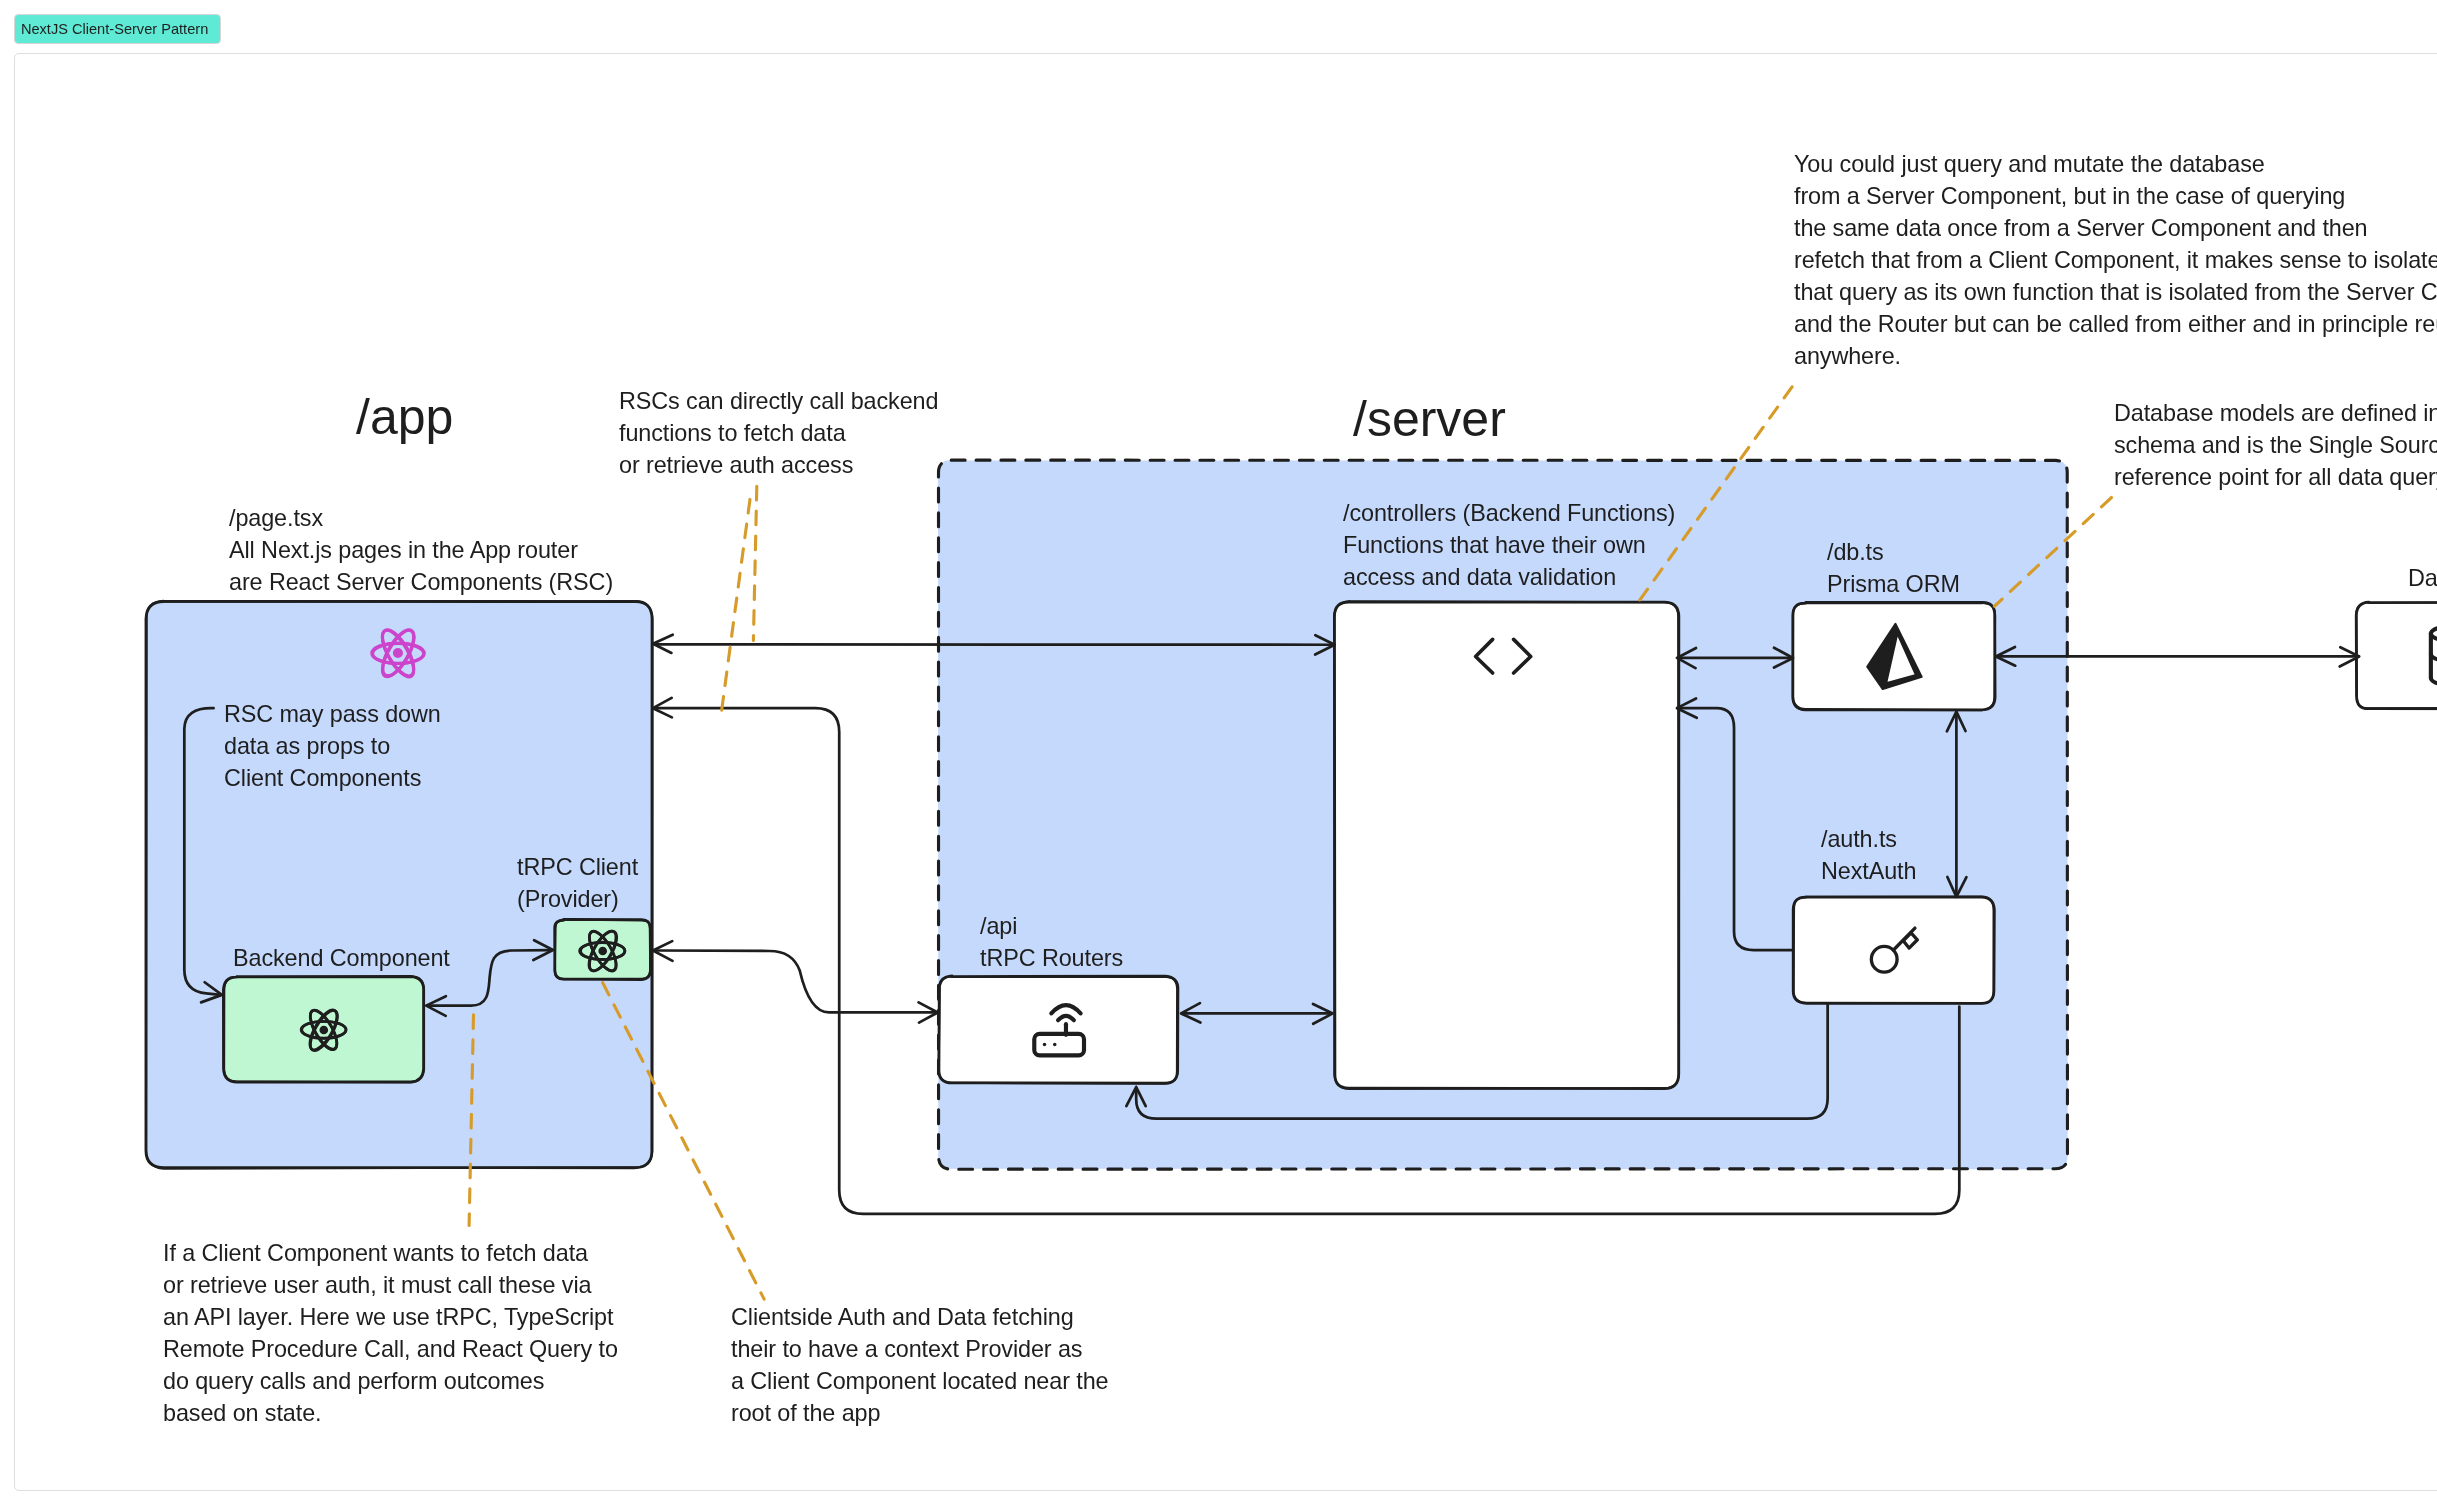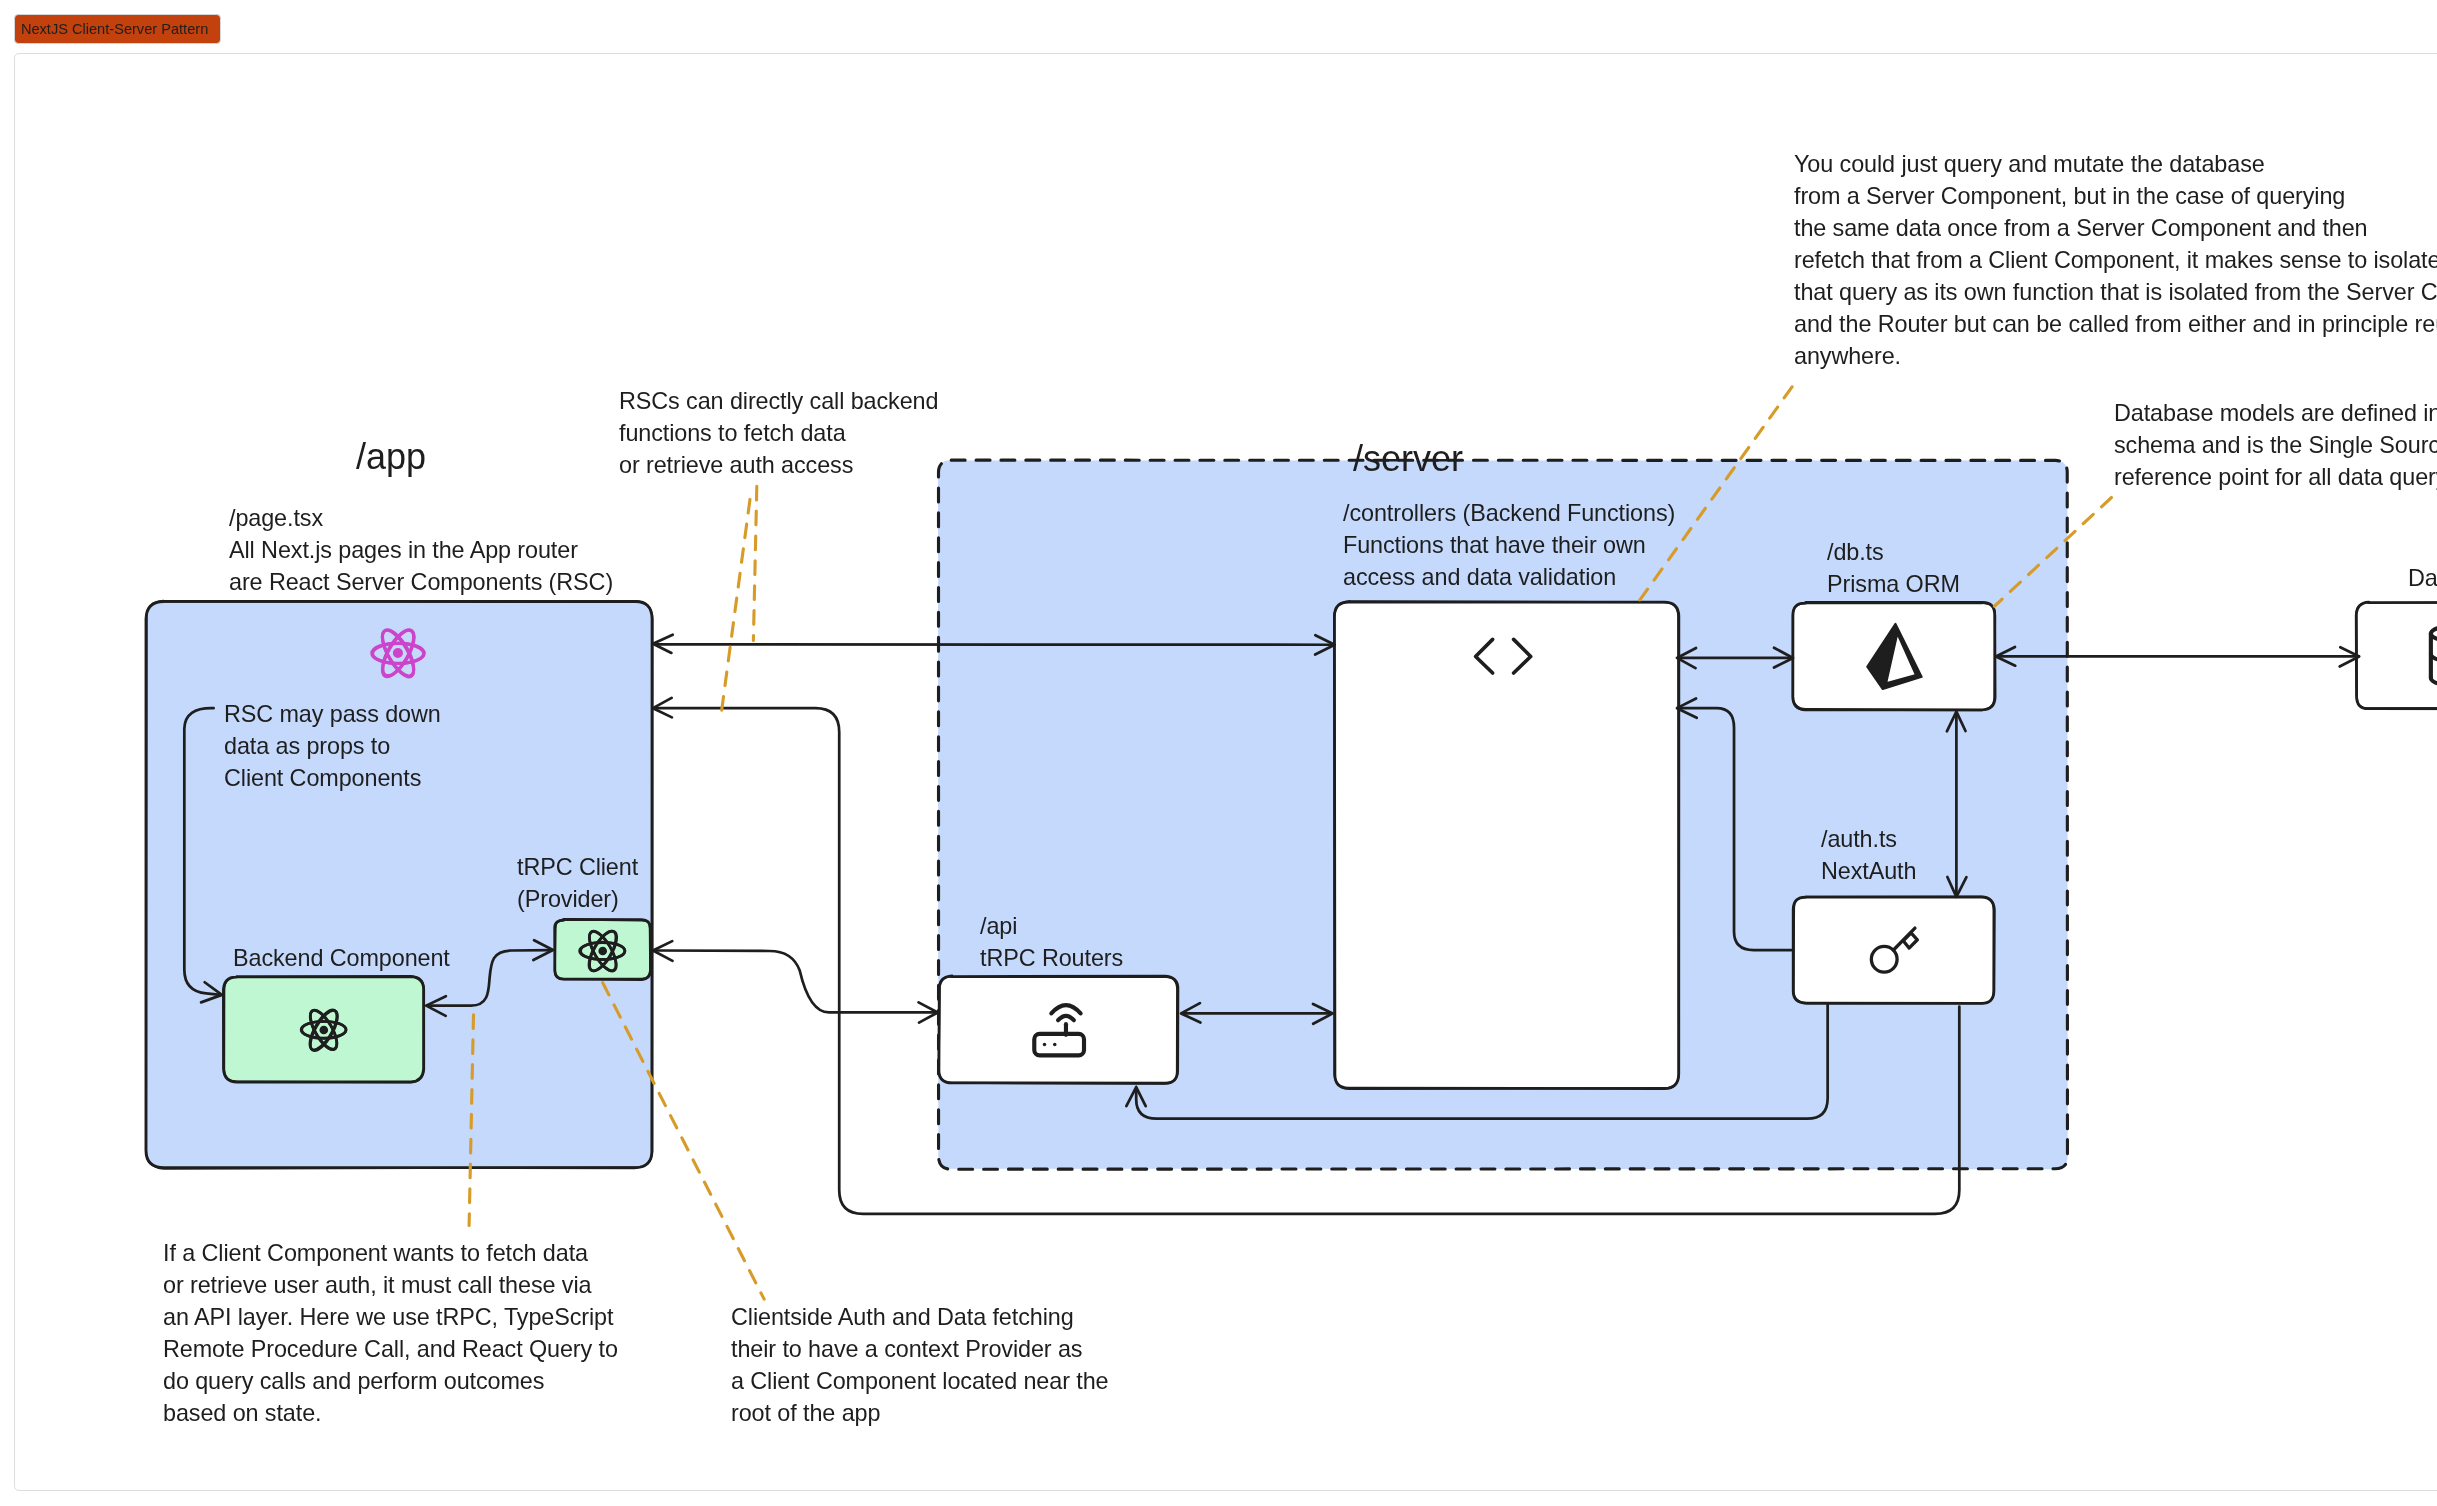--- a/index.html
+++ b/index.html
@@ -3,29 +3,29 @@
 <meta charset="utf-8">
 <title>NextJS Client-Server Pattern</title>
 <style>
   html,body{margin:0;padding:0;background:#ffffff;}
   body{width:2721px;height:1507px;overflow:hidden;
        font-family:"Liberation Sans",sans-serif;
        -webkit-font-smoothing:antialiased;}
   #root{position:relative;width:2721px;height:1507px;}
   .tab{position:absolute;left:14px;top:13.7px;width:207px;height:30px;
        border:1.5px solid #d6d6d8;border-radius:4.4px;display:flex;align-items:center;
-       box-sizing:border-box;background:#c2410c;}
+       box-sizing:border-box;background:#5eead4;}
   .tab span{font-size:14.6px;color:#1f1f1f;padding-left:5.9px;}
   .canvas{position:absolute;left:14px;top:53px;width:2691px;height:1438px;
           border:1.5px solid #dcdde1;border-radius:4.9px;box-sizing:border-box;
           background:#fff;}
   .layer{position:absolute;left:0;top:0;width:2721px;height:1507px;}
   svg.diagram{position:absolute;left:0;top:0;width:2721px;height:1507px;overflow:visible;}
   .txt{position:absolute;color:#1e1e1e;white-space:pre;font-size:23.4px;line-height:32px;letter-spacing:-0.1px;}
-  .heading{position:absolute;color:#1e1e1e;white-space:pre;font-size:36px;line-height:58px;margin-top:40px;}
+  .heading{position:absolute;color:#1e1e1e;white-space:pre;font-size:50px;line-height:58px;}
 </style>
 </head>
 <body>
 
 <div id="root">
   <div class="tab">
     <span>NextJS Client-Server Pattern</span>
   </div>
   <div class="canvas"></div>
   <div class="layer">

